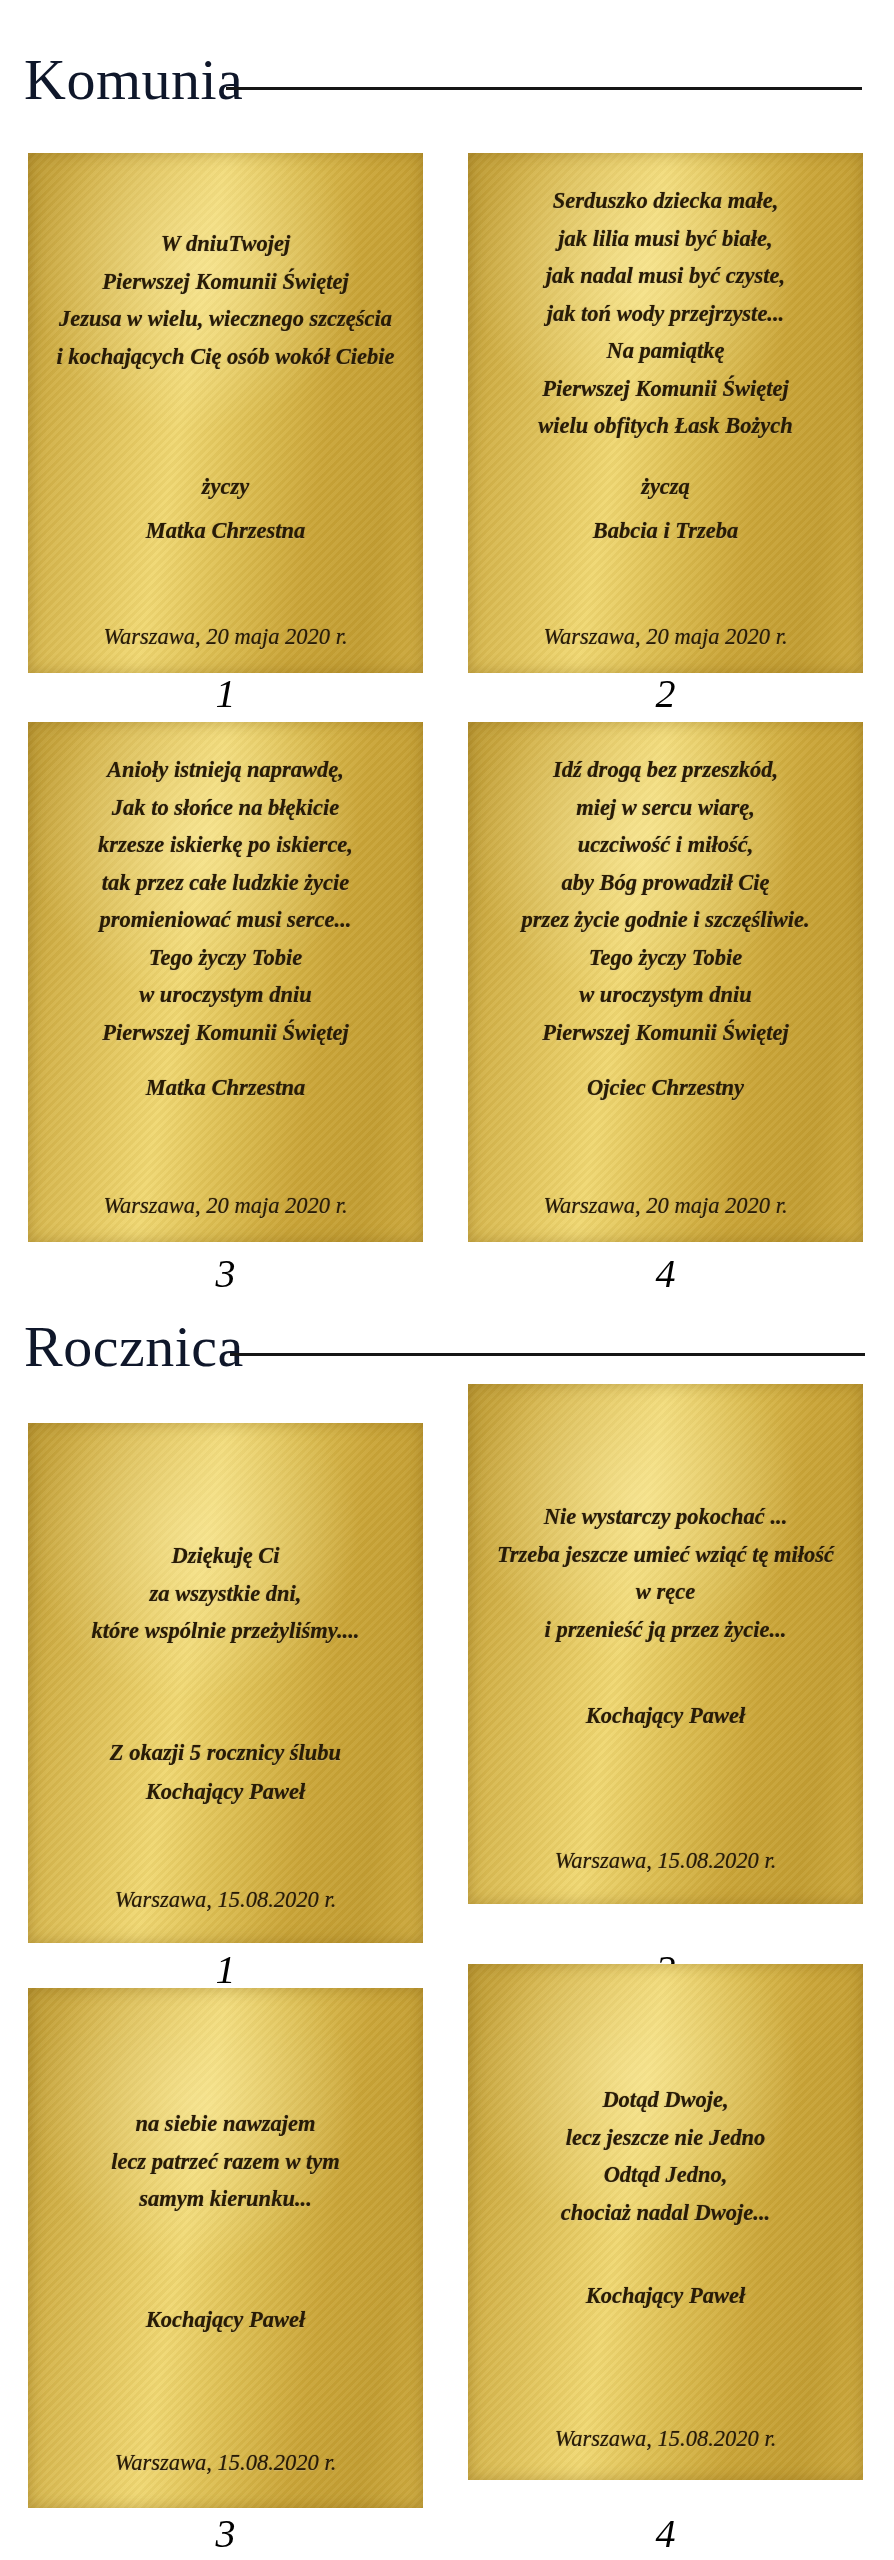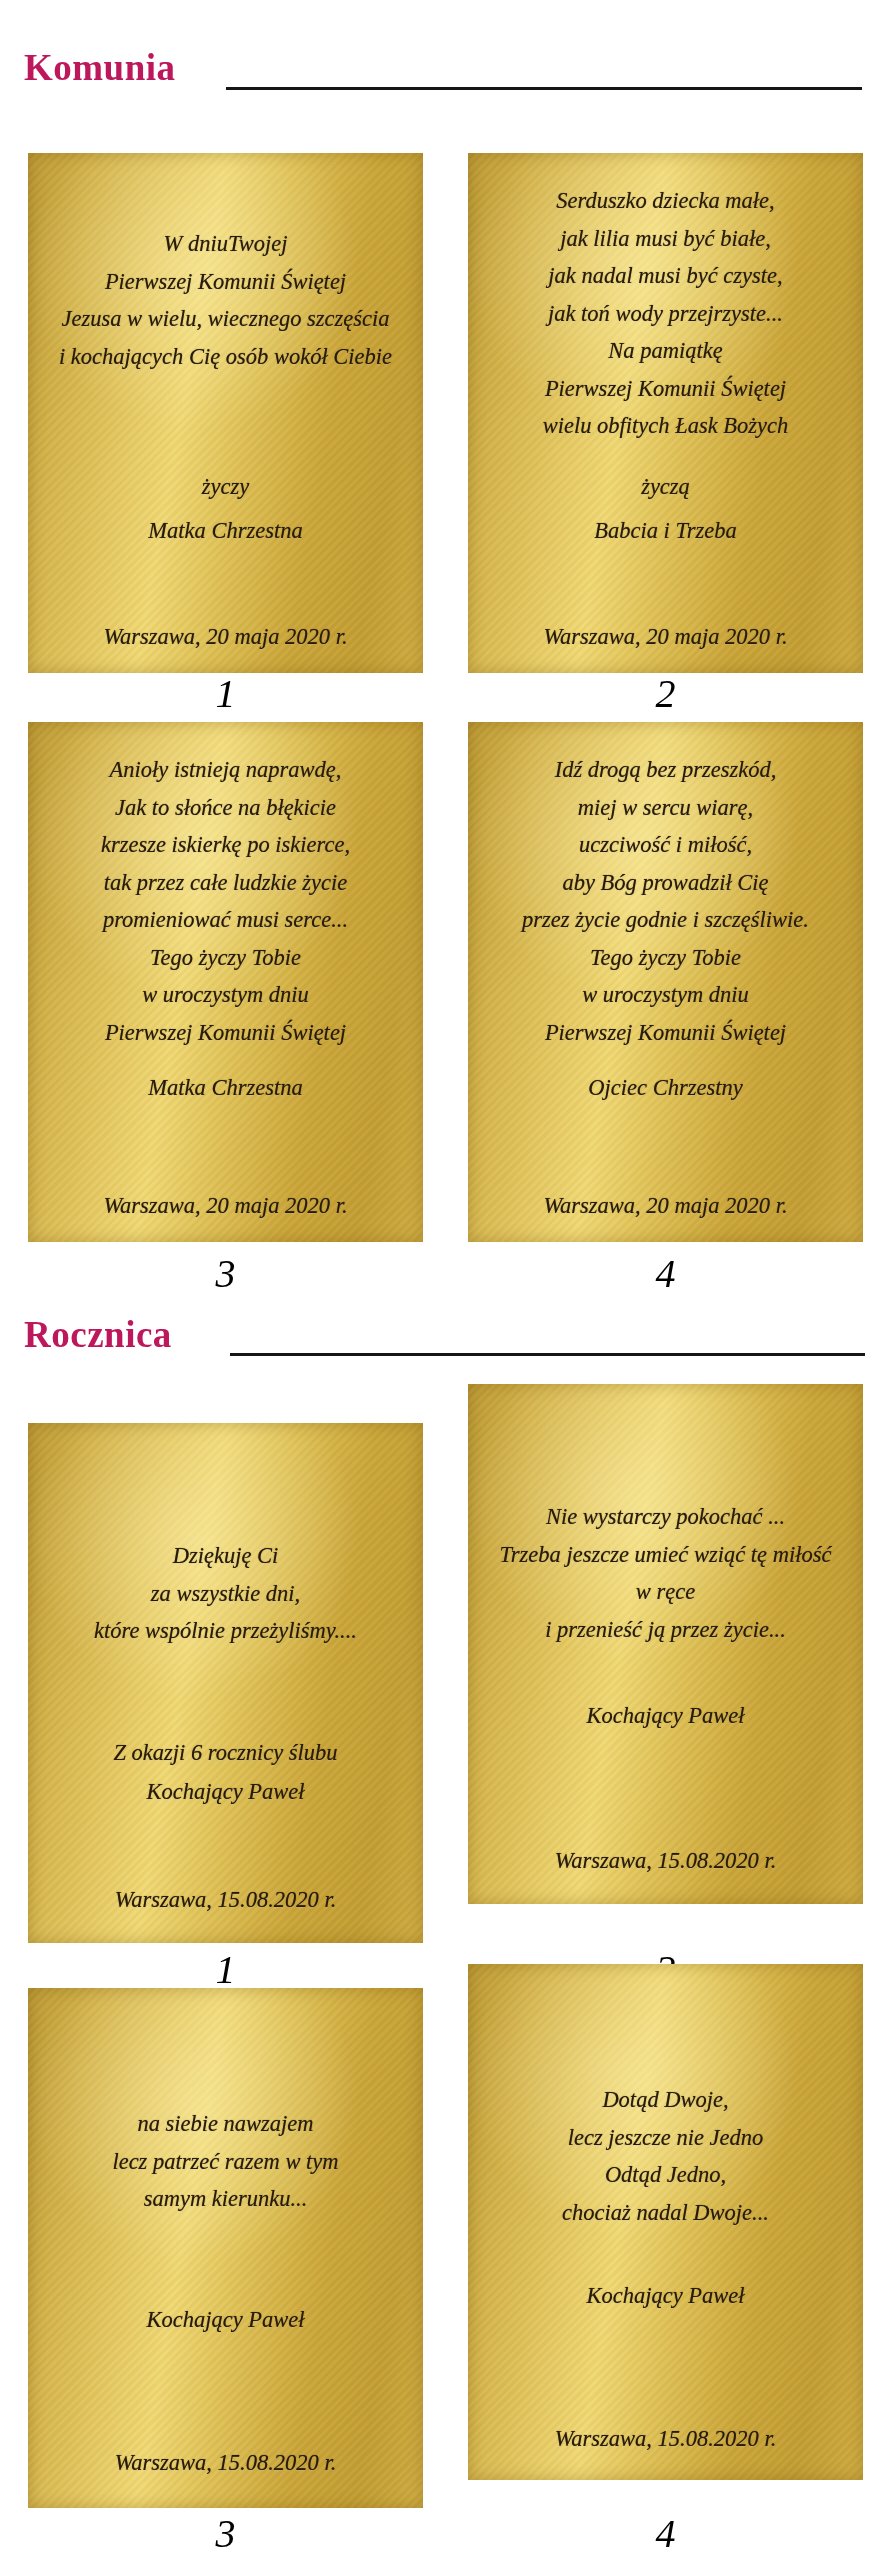--- a/index.html
+++ b/index.html
@@ -5,45 +5,44 @@
   html,body{margin:0;padding:0;background:#ffffff;}
   #canvas{
     position:relative;
     width:894px;height:2560px;
     background:#ffffff;
     font-family:"Liberation Serif","DejaVu Serif",serif;
     overflow:hidden;
   }
   .sec-title{
     position:absolute;left:24px;
-    font-size:37px;line-height:1.1;
-    color:#be185d;letter-spacing:.5px;
+    font-size:58px;line-height:1.1;
+    color:#0f172a;letter-spacing:.5px;
     white-space:nowrap;
-    font-weight:bold;
   }
   .rule{
     position:absolute;height:3px;background:#161616;
   }
   .plaque{
     position:absolute;width:395px;height:520px;
     text-align:center;
     font-style:italic;
     font-size:22.5px;
     color:#281b05;
     background:
       radial-gradient(ellipse 60% 45% at 42% 22%, rgba(255,243,178,.45), rgba(255,243,178,0) 70%),
       repeating-linear-gradient(135deg, rgba(255,255,255,.04) 0 3px, rgba(90,60,0,.04) 3px 6px),
       linear-gradient(100deg,#bd9a33 0%,#d2b148 14%,#e8cd66 33%,#f0d873 41%,#dec054 55%,#caa538 72%,#c39e33 86%,#cfac40 100%);
     box-shadow: inset 0 0 16px rgba(110,78,8,.35);
     text-shadow: 0 1px 1px rgba(255,255,255,.22), 0 0 1px rgba(45,30,0,.75);
   }
   .quote,.sig,.date{position:absolute;left:0;right:0;}
   .quote{line-height:37.5px;}
   .sig{line-height:37.5px;}
-  .tline{white-space:nowrap;}
+  .tline{white-space:nowrap;font-weight:bold;}
   
   .k1{left:28px;top:153px}  .k2{left:468px;top:153px}
   .k3{left:28px;top:722px}  .k4{left:468px;top:722px}
   .r1{left:28px;top:1423px} .r2{left:468px;top:1384px}
   .r3{left:28px;top:1988px} .r4{left:468px;top:1964px;height:516px}
   .k1 .quote{top:72px}  .k2 .quote{top:29px}
   .k3 .quote{top:29px}  .k4 .quote{top:29px}
   .r1 .quote{top:114px} .r2 .quote{top:114px}
   .r3 .quote{top:117px} .r4 .quote{top:117px}
   .k1 .sig{top:312px;line-height:44px} .k2 .sig{top:312px;line-height:44px}
@@ -141,21 +140,21 @@
   <div class="sec-title" style="top:1315px">Rocznica</div>
   <div class="rule" style="left:230px;top:1353px;width:635px"></div>
 
   <div class="plaque r1">
     <div class="quote">
         <div class="tline">Dziękuję Ci</div>
         <div class="tline">za wszystkie dni,</div>
         <div class="tline">które wspólnie przeżyliśmy....</div>
       </div>
     <div class="sig">
-        <div class="tline">Z okazji 6 rocznicy ślubu</div>
+        <div class="tline">Z okazji 5 rocznicy ślubu</div>
         <div class="tline">Kochający Paweł</div>
       </div>
     <div class="date">Warszawa, 15.08.2020 r.</div>
   </div>
   <div class="plaque r2">
     <div class="quote">
         <div class="tline">Nie wystarczy pokochać ...</div>
         <div class="tline">Trzeba jeszcze umieć wziąć tę miłość</div>
         <div class="tline">w ręce</div>
         <div class="tline">i przenieść ją przez życie...</div>

